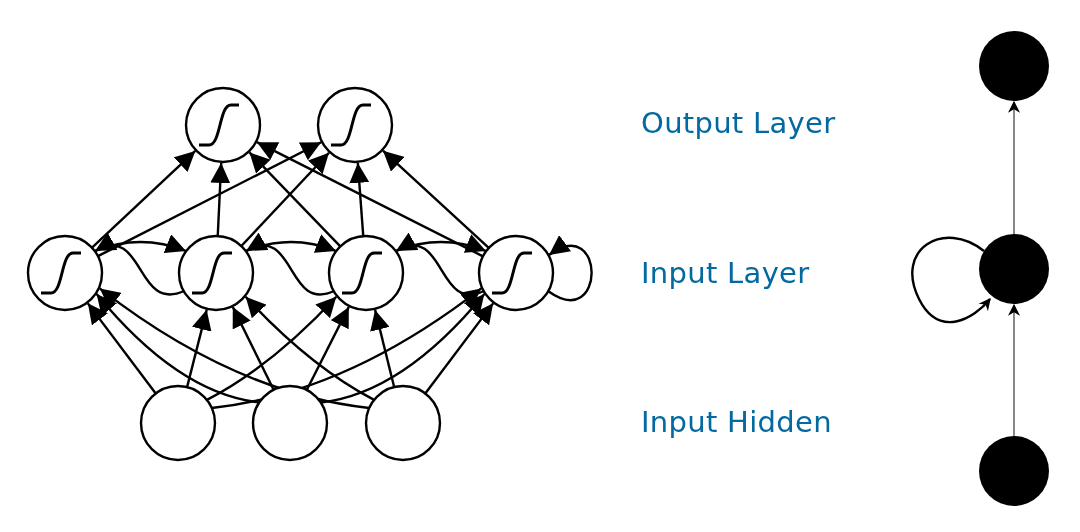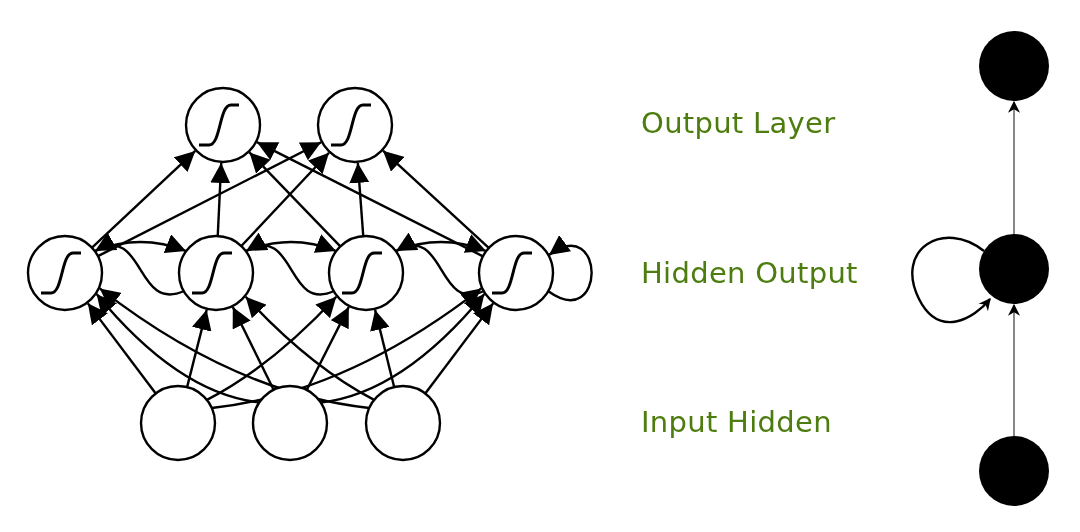--- a/index.html
+++ b/index.html
@@ -2,21 +2,21 @@
 <html><head>
   <meta charset="utf-8">
   <style>
     html, body { margin: 0; padding: 0; background: #ffffff; }
     body { width: 1080px; height: 532px; overflow: hidden; position: relative; }
     svg { position: absolute; left: 0; top: 0; }
     .layer-label {
       position: absolute;
       font-family: "DejaVu Sans", sans-serif;
       font-size: 29px;
-      color: #4d7c0f;
+      color: #0369a1;
       white-space: nowrap;
       letter-spacing: 0.3px;
     }
   </style>
 </head>
 <body>
 
 <svg id="diagram" width="1080" height="532" viewBox="0 0 1080 532" xmlns="http://www.w3.org/2000/svg">
   <defs>
     <marker id="arrow-big" viewBox="0 0 10 10" refX="10" refY="5" markerWidth="9" markerHeight="9" markerUnits="userSpaceOnUse" orient="auto">
@@ -97,14 +97,14 @@
       <line x1="1014" y1="436" x2="1014" y2="305" stroke="#555555" stroke-width="1.4" marker-end="url(#arrow-thin)"></line>
       <line x1="1014" y1="234" x2="1014" y2="102" stroke="#555555" stroke-width="1.4" marker-end="url(#arrow-thin)"></line>
       <path d="M984,251 C944,219 894,249 919,299 C939,339 974,319 990,299" fill="none" stroke="#000000" stroke-width="2.4" marker-end="url(#arrow-thin)"></path>
       <circle cx="1014" cy="471" r="35" fill="#000000"></circle>
       <circle cx="1014" cy="269" r="35" fill="#000000"></circle>
       <circle cx="1014" cy="66" r="35" fill="#000000"></circle>
     </g>
 </svg>
 
 <div class="layer-label" style="left:641px; top:106px;">Output Layer</div>
-<div class="layer-label" style="left:641px; top:256px;">Hidden Output</div>
+<div class="layer-label" style="left:641px; top:256px;">Input Layer</div>
 <div class="layer-label" style="left:641px; top:405px;">Input Hidden</div>
 
 </body></html>

